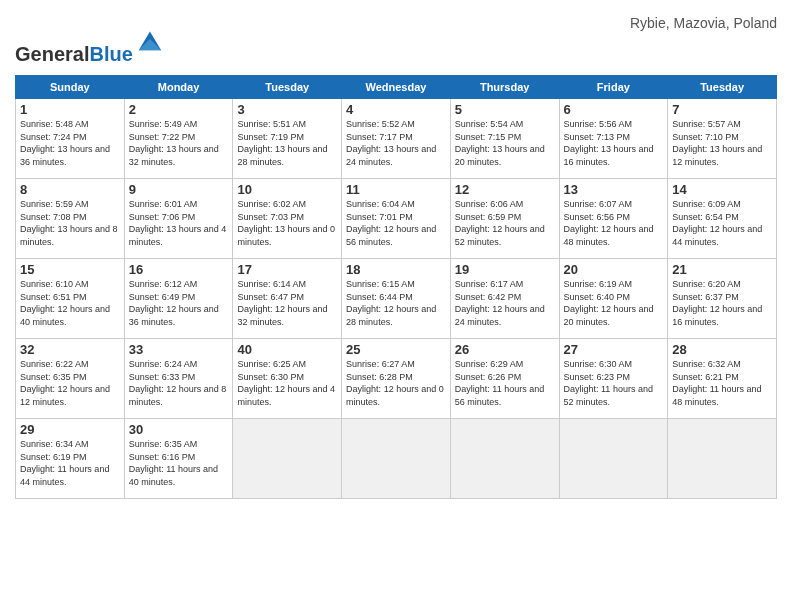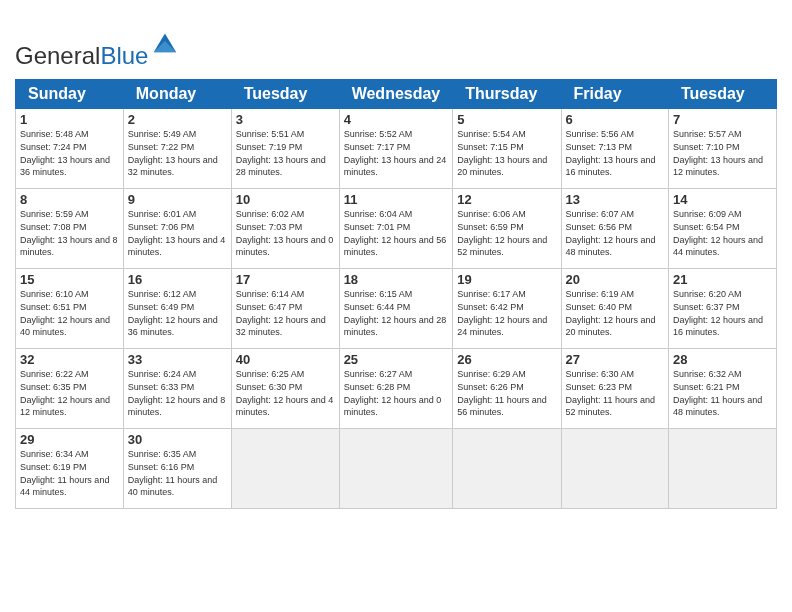--- a/index.html
+++ b/index.html
@@ -18,22 +18,22 @@
       display: flex;
       align-items: flex-start;
       justify-content: space-between;
       margin-bottom: 10px;
     }
     .logo {
       display: flex;
       align-items: center;
     }
     .logo-text {
-      font-size: 24px;
-      font-weight: normal;
+      font-size: 20px;
+      font-weight: bold;
       color: #333;
       line-height: 1.1;
       margin-top: 28px;
     }
     .logo-text span.blue { color: #1a6db5; }
     .logo-icon {
       width: 28px;
       height: 28px;
       margin-left: 2px;
     }
@@ -50,23 +50,23 @@
       color: #555;
     }
     .calendar {
       width: 100%;
       border-collapse: collapse;
       font-size: 10px;
     }
     .calendar th {
       background-color: #1a6db5;
       color: #fff;
-      padding: 5px 12px;
-      text-align: left;
-      font-size: 16px;
+      padding: 5px 4px;
+      text-align: center;
+      font-size: 11px;
       font-weight: bold;
       border: 1px solid #1a6db5;
     }
     .calendar td {
       border: 1px solid #ccc;
       vertical-align: top;
       padding: 3px 4px;
       width: calc(100% / 7);
       height: 80px;
       background: #fff;
@@ -99,20 +99,21 @@
             <span>General</span><span class="blue">Blue</span>
           </span>
           <svg class="logo-icon" viewBox="0 0 30 30">
             <polygon points="4,26 16,6 28,26" fill="#1a6db5"></polygon>
             <polygon points="4,26 16,14 28,26" fill="#4a9fd4" opacity="0.7"></polygon>
           </svg>
         </div>
       </div>
     </div>
     <div class="title-section">
+      <div class="subtitle">Rybie, Mazovia, Poland</div>
     </div>
   </div>
 
   <table class="calendar">
     <thead>
       <tr>
         <th>Sunday</th>
         <th>Monday</th>
         <th>Tuesday</th>
         <th>Wednesday</th>

